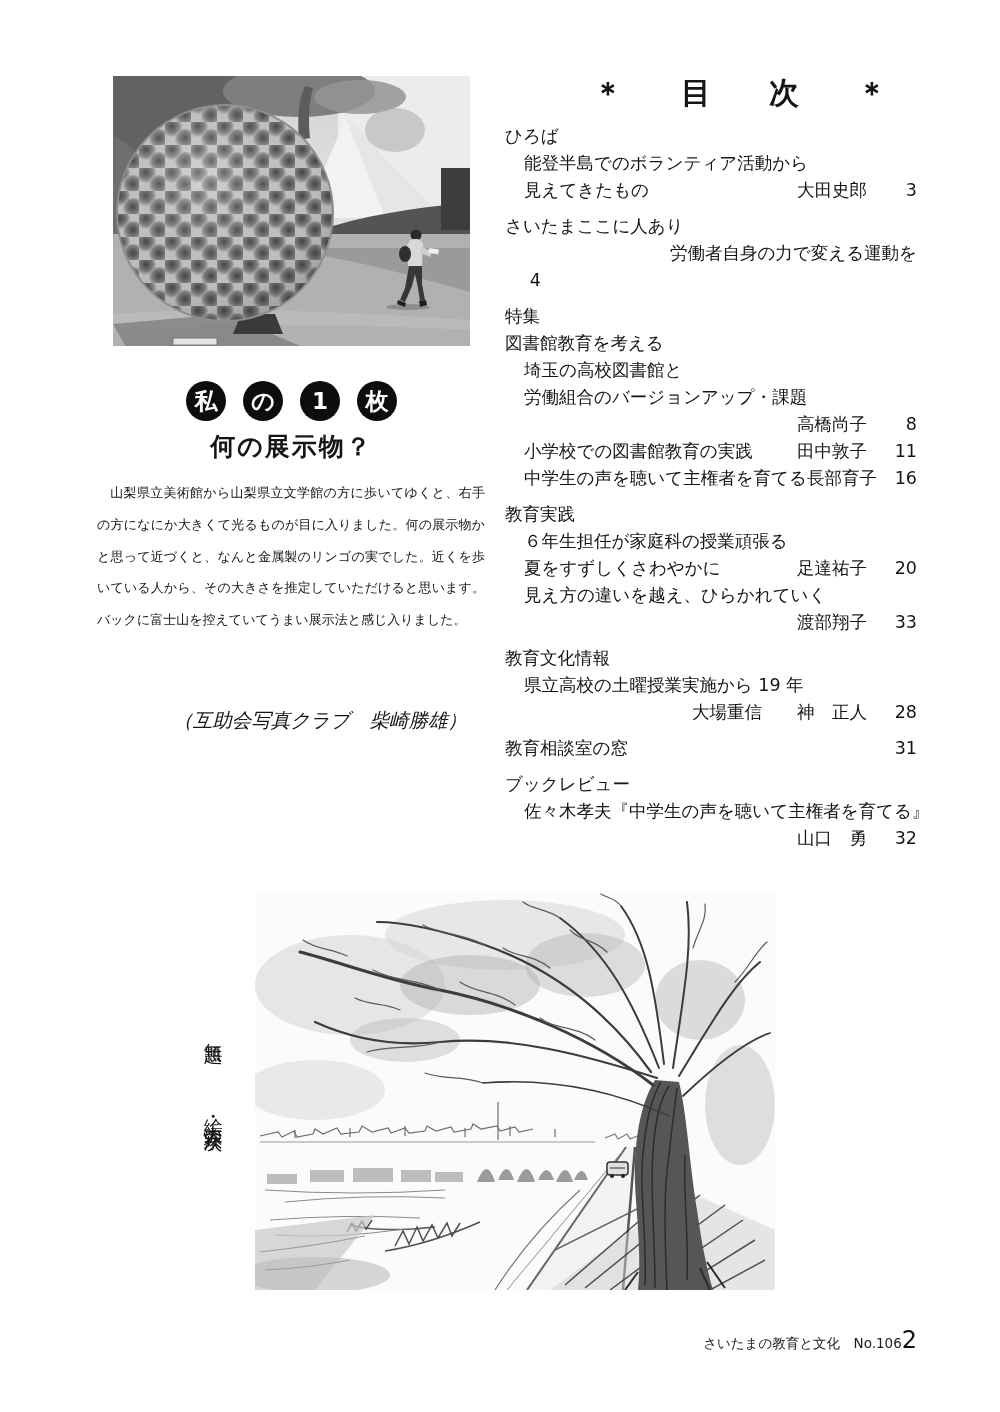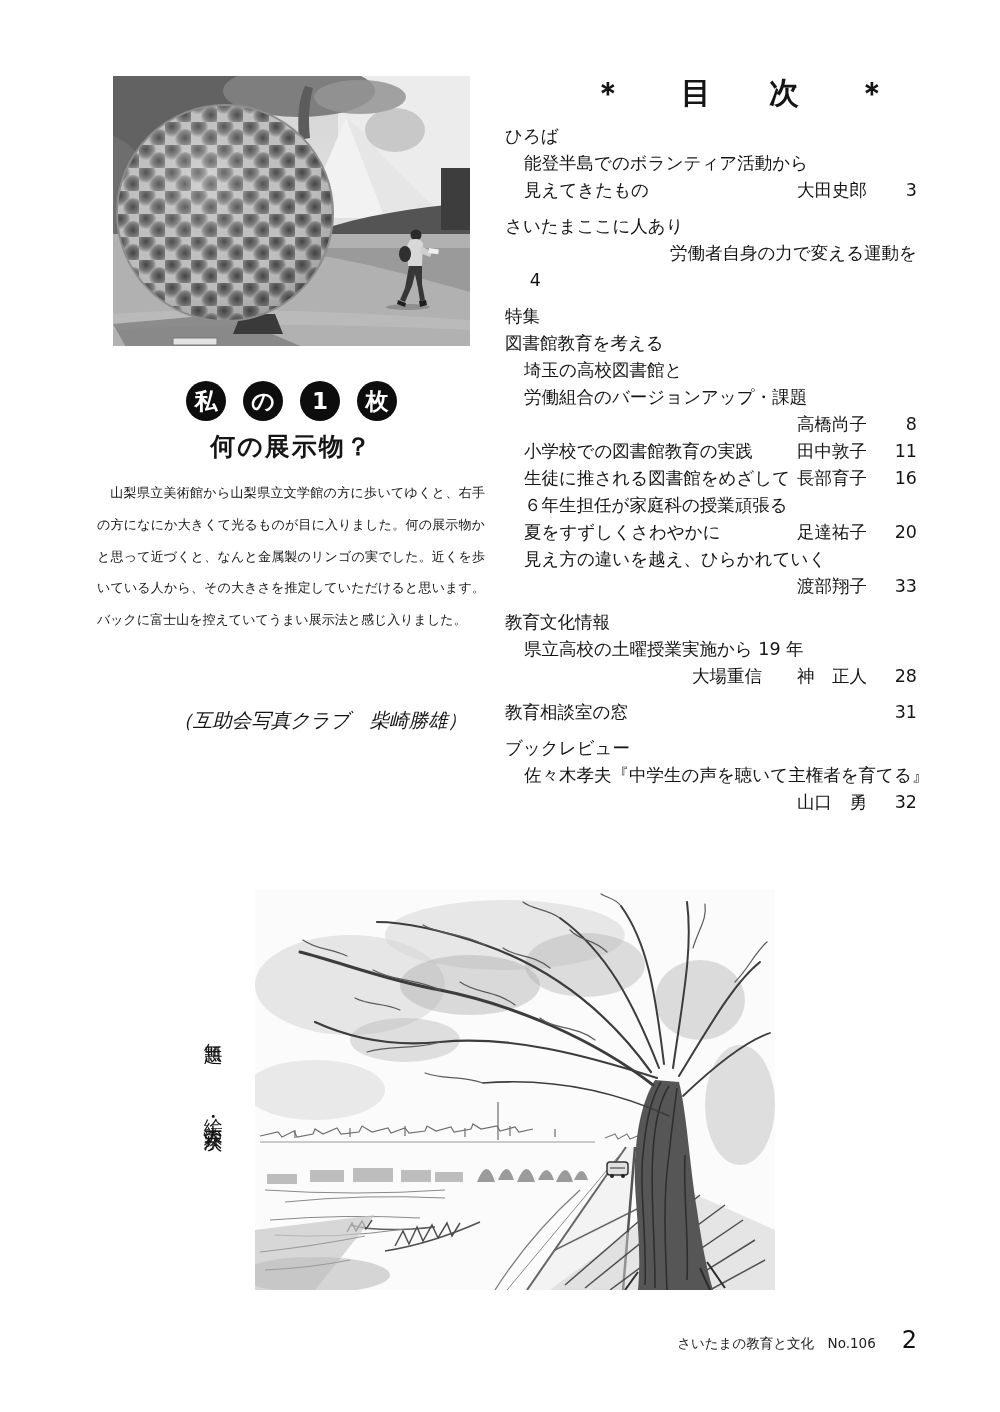--- a/index.html
+++ b/index.html
@@ -30,21 +30,21 @@
   .right{justify-content:flex-end;}
   .mt{margin-top:9px;}
   .a{margin-left:auto;padding-right:14px;white-space:nowrap;}
   .t + .p{margin-left:auto;}
   .p{width:36px;text-align:right;white-space:nowrap;}
   
   .illus{position:absolute;left:255px;top:890px;width:520px;height:400px;}
   .vcap{position:absolute;left:201px;top:1028px;height:270px;
         writing-mode:vertical-rl;font-size:19px;letter-spacing:3px;}
   .vcap .gap{margin-top:60px;}
-  .footer{position:absolute;top:1326px;right:83px;display:flex;align-items:baseline;gap:26px;}
+  .footer{position:absolute;top:1326px;right:83px;display:flex;align-items:baseline;}
   .footer .ft{font-size:13.5px;color:#222;}
   .footer .pn{font-size:24px;color:#111;}
   svg{display:block;}
 </style>
 </head>
 <body>
 
 <div class="page">
 
   <div class="photo">
@@ -167,24 +167,27 @@
     <div class="r">
       <span class="a">高橋尚子</span>
       <span class="p">8</span>
     </div>
     <div class="r ind">
       <span class="t">小学校での図書館教育の実践</span>
       <span class="a">田中敦子</span>
       <span class="p">11</span>
     </div>
     <div class="r ind">
-      <span class="t">生徒に推される図書館をめざして</span>
+      <span class="t">中学生の声を聴いて主権者を育てる</span>
       <span class="a">長部育子</span>
       <span class="p">16</span>
     </div>
+    <div class="r mt">
+        <span class="t">教育実践</span>
+      </div>
     <div class="r ind">
         <span class="t">６年生担任が家庭科の授業頑張る</span>
       </div>
     <div class="r ind">
       <span class="t">夏をすずしくさわやかに</span>
       <span class="a">足達祐子</span>
       <span class="p">20</span>
     </div>
     <div class="r ind">
         <span class="t">見え方の違いを越え、ひらかれていく</span>

